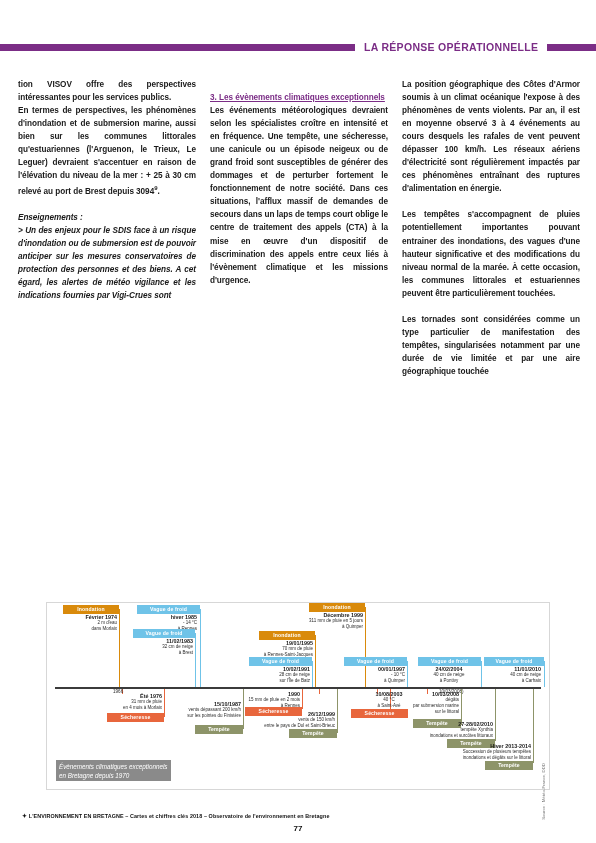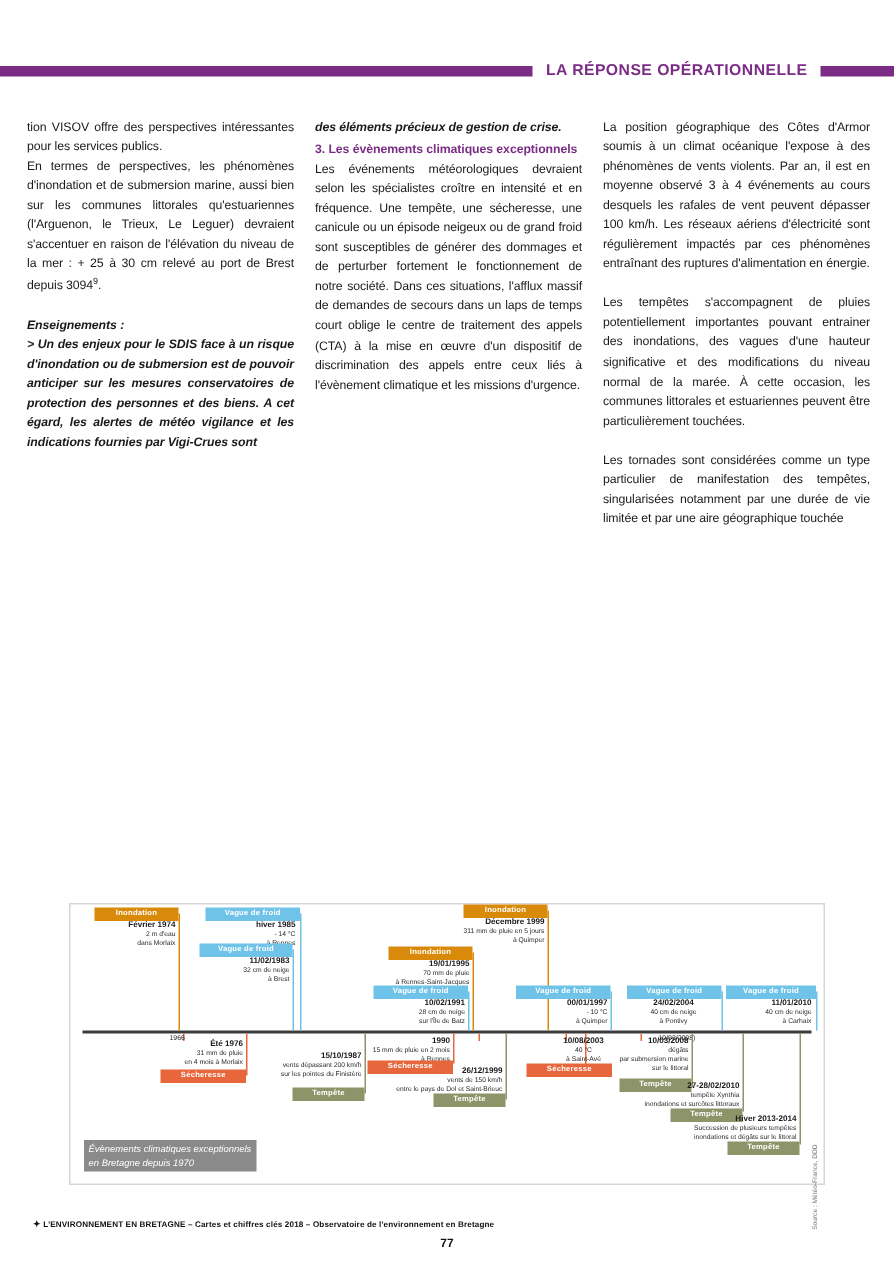--- a/index.html
+++ b/index.html
@@ -50,32 +50,33 @@
     width: 562px;
     display: flex;
     gap: 14px;
   }
   .col { width: 178px; }
   .col p {
     margin: 0 0 0 0;
     font-size: 8.2px;
     line-height: 13.05px;
     text-align: justify;
-    font-weight: normal;
+    font-weight: bold;
     letter-spacing: -0.05px;
   }
   .col p.italic {
     font-style: italic;
     font-weight: bold;
   }
   .col p.gap { margin-top: 13px; }
   .col p.subhead {
     color: #7b2d86;
     font-weight: bold;
-    margin-top: 2px;
+    margin-top: 13px;
+    text-decoration: underline;
   }
   sup { font-size: 6px; vertical-align: super; }
 
   
   .figure {
     position: absolute;
     left: 46px; top: 602px;
     width: 504px; height: 188px;
     border: 1px solid #d7d7d7;
     background: #fff;
@@ -182,21 +183,20 @@
 <div class="columns">
 
   <div class="col">
     <p>tion VISOV offre des perspectives intéressantes pour les services publics.</p>
     <p><span>En termes de perspectives, les phénomènes d'inondation et de submersion marine, aussi bien sur les communes littorales qu'estuariennes (l'Arguenon, le Trieux, Le Leguer) devraient s'accentuer en raison de l'élévation du niveau de la mer : + 25 à 30 cm relevé au port de Brest depuis 3094</span><sup>9</sup><span>.</span></p>
     <p class="italic gap">Enseignements :</p>
     <p class="italic">&gt; Un des enjeux pour le SDIS face à un risque d'inondation ou de submersion est de pouvoir anticiper sur les mesures conservatoires de protection des personnes et des biens. A cet égard, les alertes de météo vigilance et les indications fournies par Vigi-Crues sont</p>
   </div>
 
   <div class="col">
-    <p class="italic">des éléments précieux de gestion de crise.</p>
     <p class="subhead">3. Les évènements climatiques exceptionnels</p>
     <p>Les événements météorologiques devraient selon les spécialistes croître en intensité et en fréquence. Une tempête, une sécheresse, une canicule ou un épisode neigeux ou de grand froid sont susceptibles de générer des dommages et de perturber fortement le fonctionnement de notre société. Dans ces situations, l'afflux massif de demandes de secours dans un laps de temps court oblige le centre de traitement des appels (CTA) à la mise en œuvre d'un dispositif de discrimination des appels entre ceux liés à l'évènement climatique et les missions d'urgence.</p>
   </div>
 
   <div class="col">
     <p>La position géographique des Côtes d'Armor soumis à un climat océanique l'expose à des phénomènes de vents violents. Par an, il est en moyenne observé 3 à 4 événements au cours desquels les rafales de vent peuvent dépasser 100 km/h. Les réseaux aériens d'électricité sont régulièrement impactés par ces phénomènes entraînant des ruptures d'alimentation en énergie.</p>
     <p class="gap">Les tempêtes s'accompagnent de pluies potentiellement importantes pouvant entrainer des inondations, des vagues d'une hauteur significative et des modifications du niveau normal de la marée. À cette occasion, les communes littorales et estuariennes peuvent être particulièrement touchées.</p>
     <p class="gap">Les tornades sont considérées comme un type particulier de manifestation des tempêtes, singularisées notamment par une durée de vie limitée et par une aire géographique touchée</p>
   </div>
 

